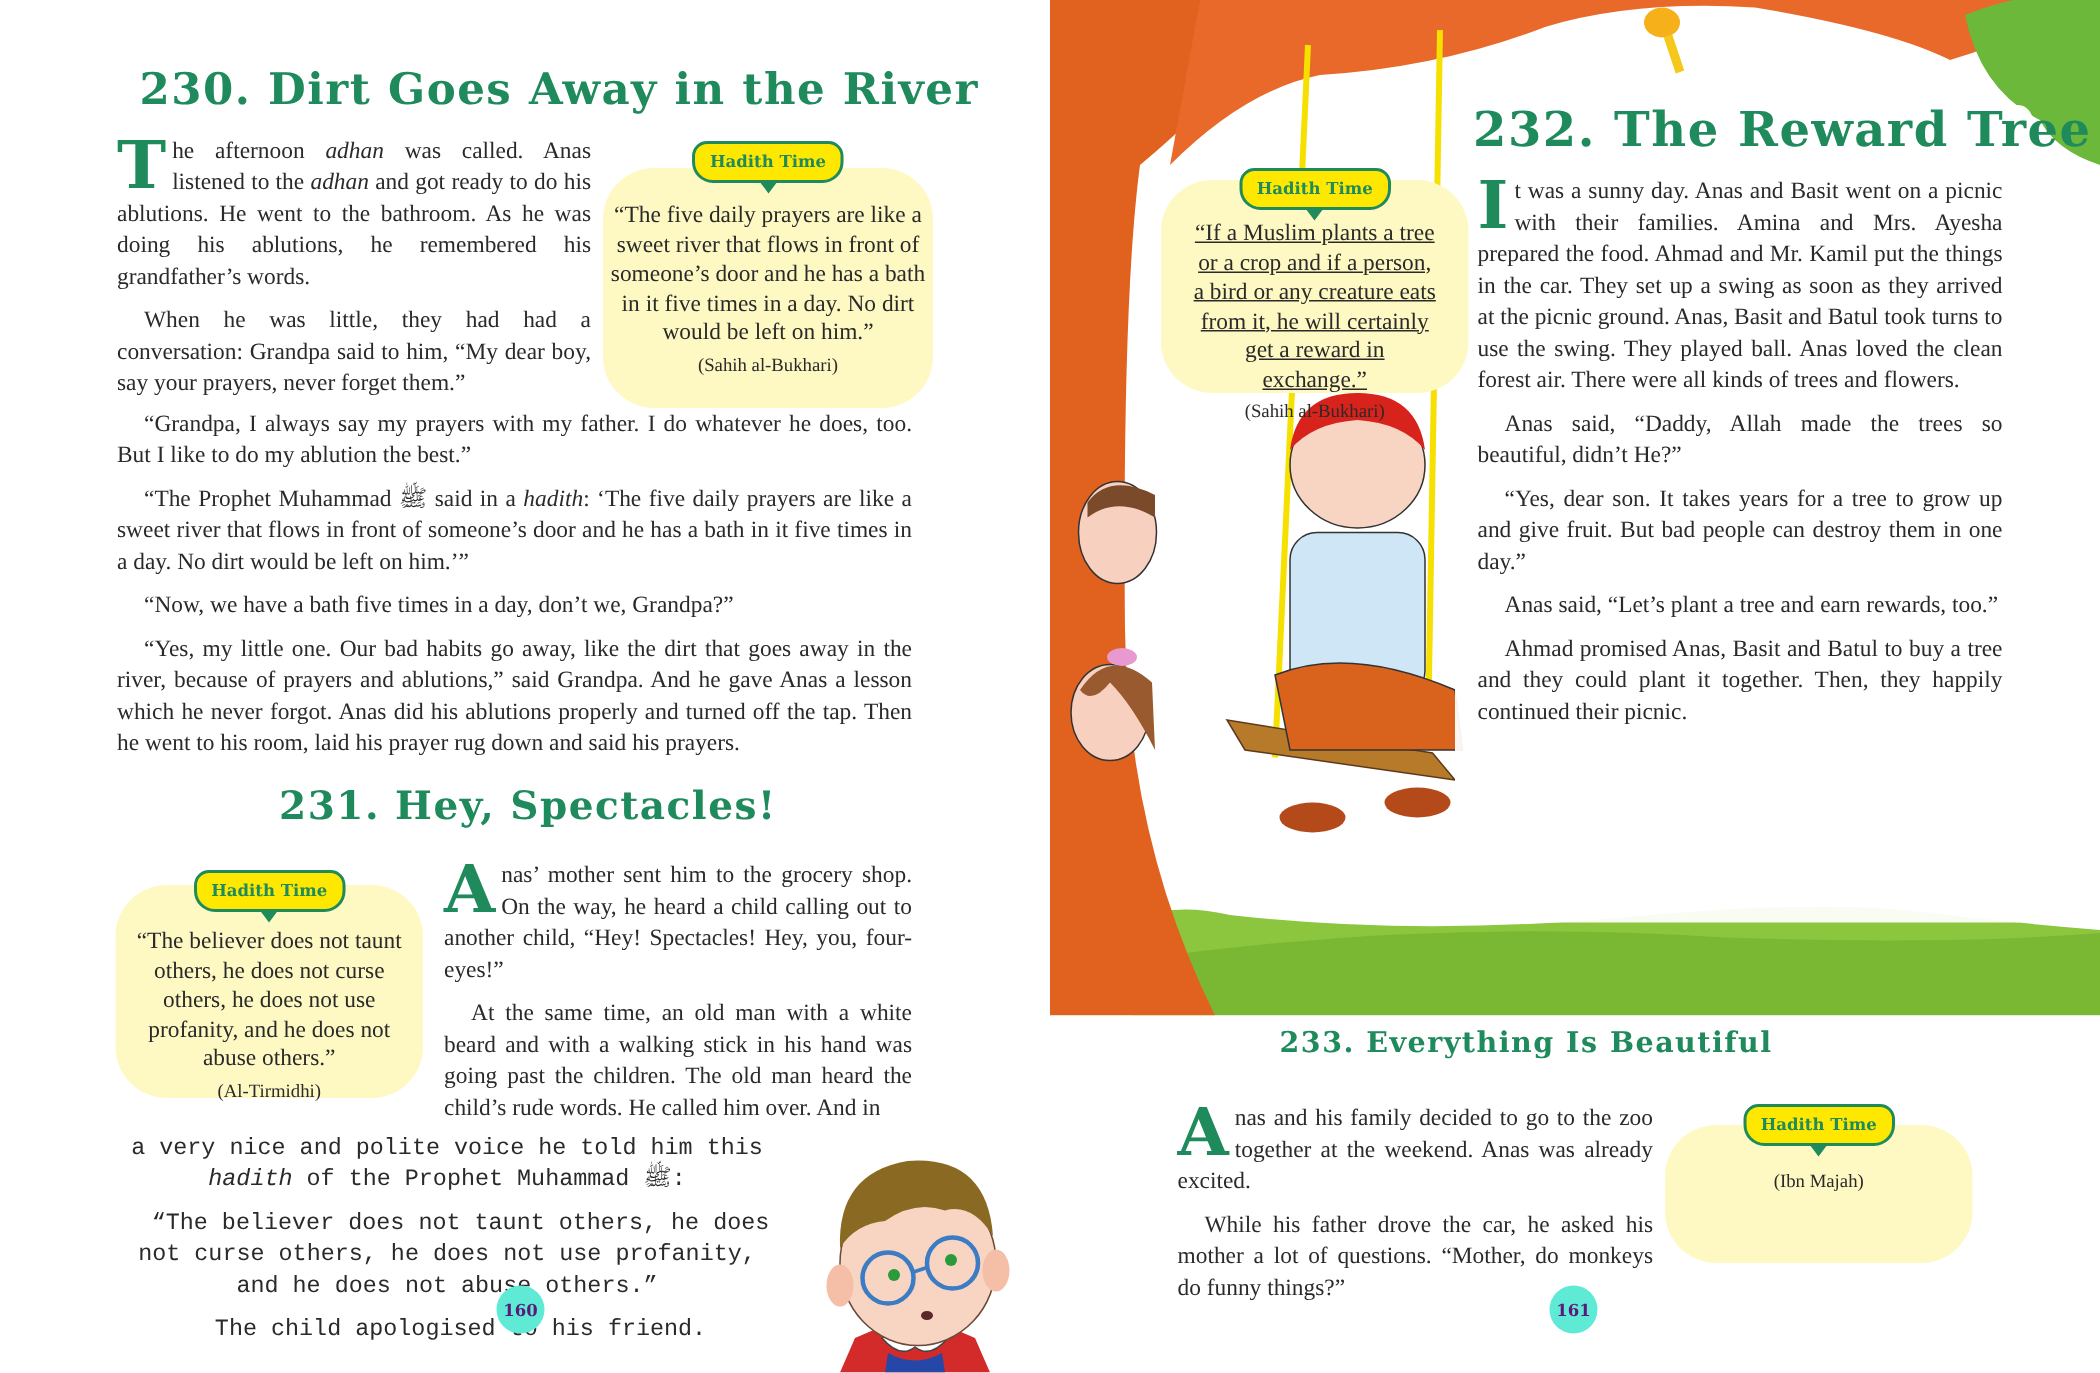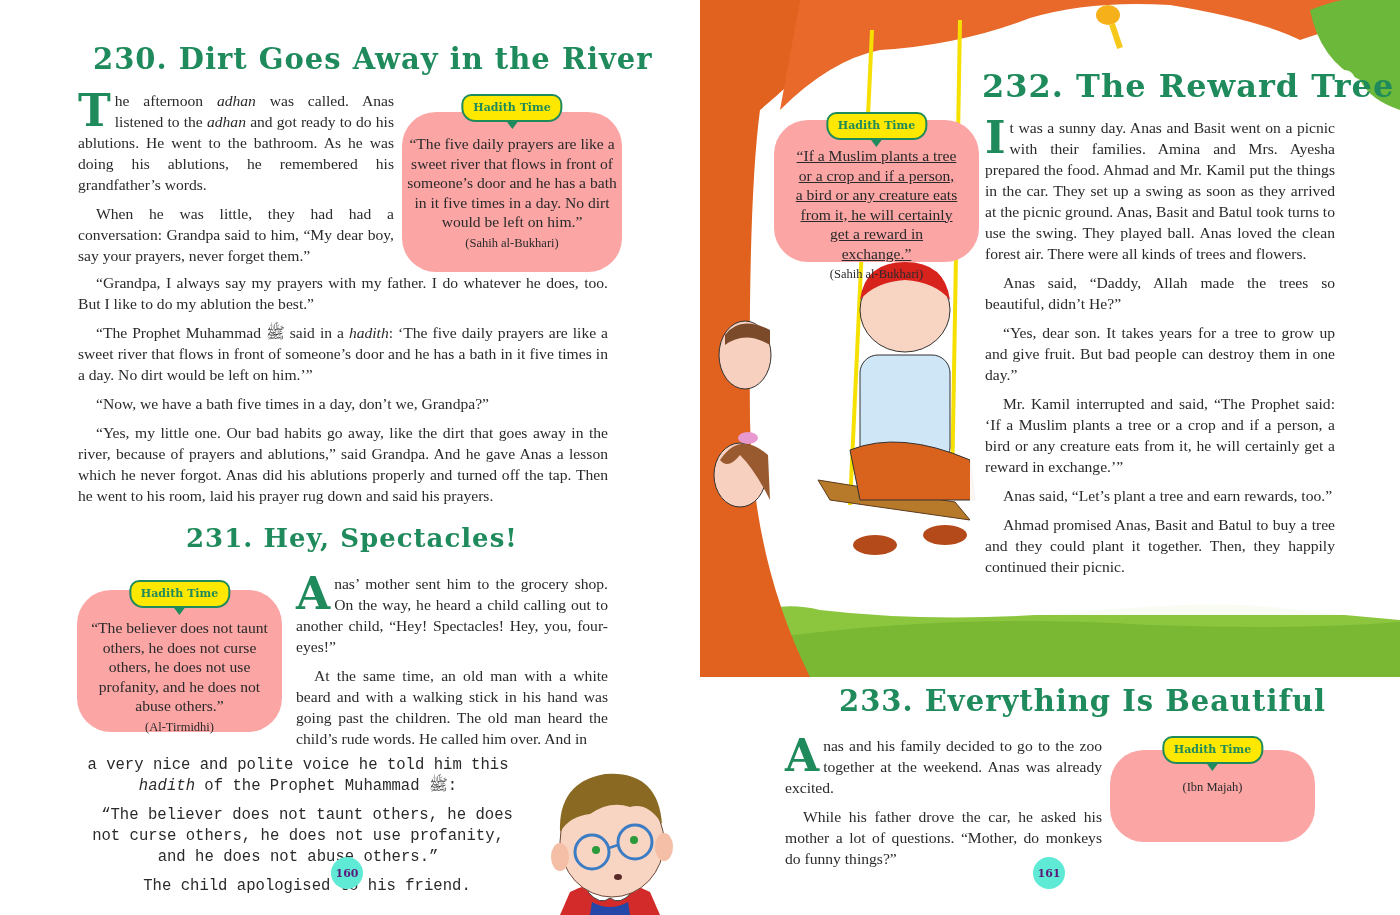--- a/index.html
+++ b/index.html
@@ -12,21 +12,21 @@
   .title { position:absolute; font-family:"DejaVu Serif", serif; font-weight:bold; color:#1f8a5b;
            letter-spacing:1px; white-space:nowrap; }
   .para { position:absolute; font-family:"Liberation Serif", serif; font-size:15.6px; line-height:21px;
           text-align:justify; margin:0; }
   .para p { margin:0 0 8px 0; text-indent:18px; }
   .para p.first { text-indent:0; }
   .dropcap { float:left; font-family:"DejaVu Serif", serif; font-weight:bold; color:#1f8a5b;
              font-size:44px; line-height:38px; margin:2px 4px 0 0; }
   em { font-style:italic; }
 
-  .hadith { position:absolute; background:#fca5a5; border-radius:34px; text-align:center;
+  .hadith { position:absolute; background:#fef9c3; border-radius:34px; text-align:center;
             font-family:"Liberation Serif", serif; font-size:15.6px; line-height:19.5px; color:#2a2a2a; }
   .hadith .badge { position:absolute; left:50%; top:-18px; transform:translateX(-50%);
             background:#ffe800; border:2px solid #1f8a5b; border-radius:10px 10px 14px 14px;
             padding:2px 10px; font-family:"DejaVu Serif", serif; font-weight:bold; font-size:11px;
             color:#1f8a5b; white-space:nowrap; }
   .hadith .badge::after { content:""; position:absolute; left:50%; bottom:-9px; transform:translateX(-50%);
             border-left:6px solid transparent; border-right:6px solid transparent; border-top:8px solid #1f8a5b; }
   .hadith .quote { display:block; }
   .hadith .src { display:block; font-size:12.5px; margin-top:2px; }
 
@@ -151,26 +151,25 @@
     <span class="quote" style="padding:0 20px;text-decoration:underline;">“If a Muslim plants a tree or a crop and if a person, a bird or any creature eats from it, he will certainly get a reward in exchange.”</span>
     <span class="src">(Sahih al-Bukhari)</span>
   </div>
 
   <div class="para" style="left:285px; top:117px; width:350px;">
     <p class="first">
       <span class="dropcap">I</span><span>t was a sunny day. Anas and Basit went on a picnic with their families. Amina and Mrs. Ayesha prepared the food. Ahmad and Mr. Kamil put the things in the car. They set up a swing as soon as they arrived at the picnic ground. Anas, Basit and Batul took turns to use the swing. They played ball. Anas loved the clean forest air. There were all kinds of trees and flowers.</span>
     </p>
     <p>Anas said, “Daddy, Allah made the trees so beautiful, didn’t He?”</p>
     <p>“Yes, dear son. It takes years for a tree to grow up and give fruit. But bad people can destroy them in one day.”</p>
-    <p>Mr. Kamil interrupted and said, “The Prophet said: ‘If a Muslim plants a tree or a crop and if a person, a bird or any creature eats from it, he will certainly get a reward in exchange.’”</p>
     <p>Anas said, “Let’s plant a tree and earn rewards, too.”</p>
     <p>Ahmad promised Anas, Basit and Batul to buy a tree and they could plant it together. Then, they happily continued their picnic.</p>
   </div>
 
-  <div class="title" style="left:139px; top:684px; font-size:29px;">233. Everything Is Beautiful</div>
+  <div class="title" style="left:153px; top:684px; font-size:19px;">233. Everything Is Beautiful</div>
 
   <div class="para" style="left:85px; top:735px; width:317px;">
     <p class="first">
       <span class="dropcap">A</span><span>nas and his family decided to go to the zoo together at the weekend. Anas was already excited.</span>
     </p>
     <p>While his father drove the car, he asked his mother a lot of questions. “Mother, do monkeys do funny things?”</p>
   </div>
 
   <div class="hadith" style="left:410px; top:750px; width:205px; height:92px; padding-top:26px; box-sizing:border-box;">
     <span class="badge" style="top:-14px;">Hadith Time</span>

